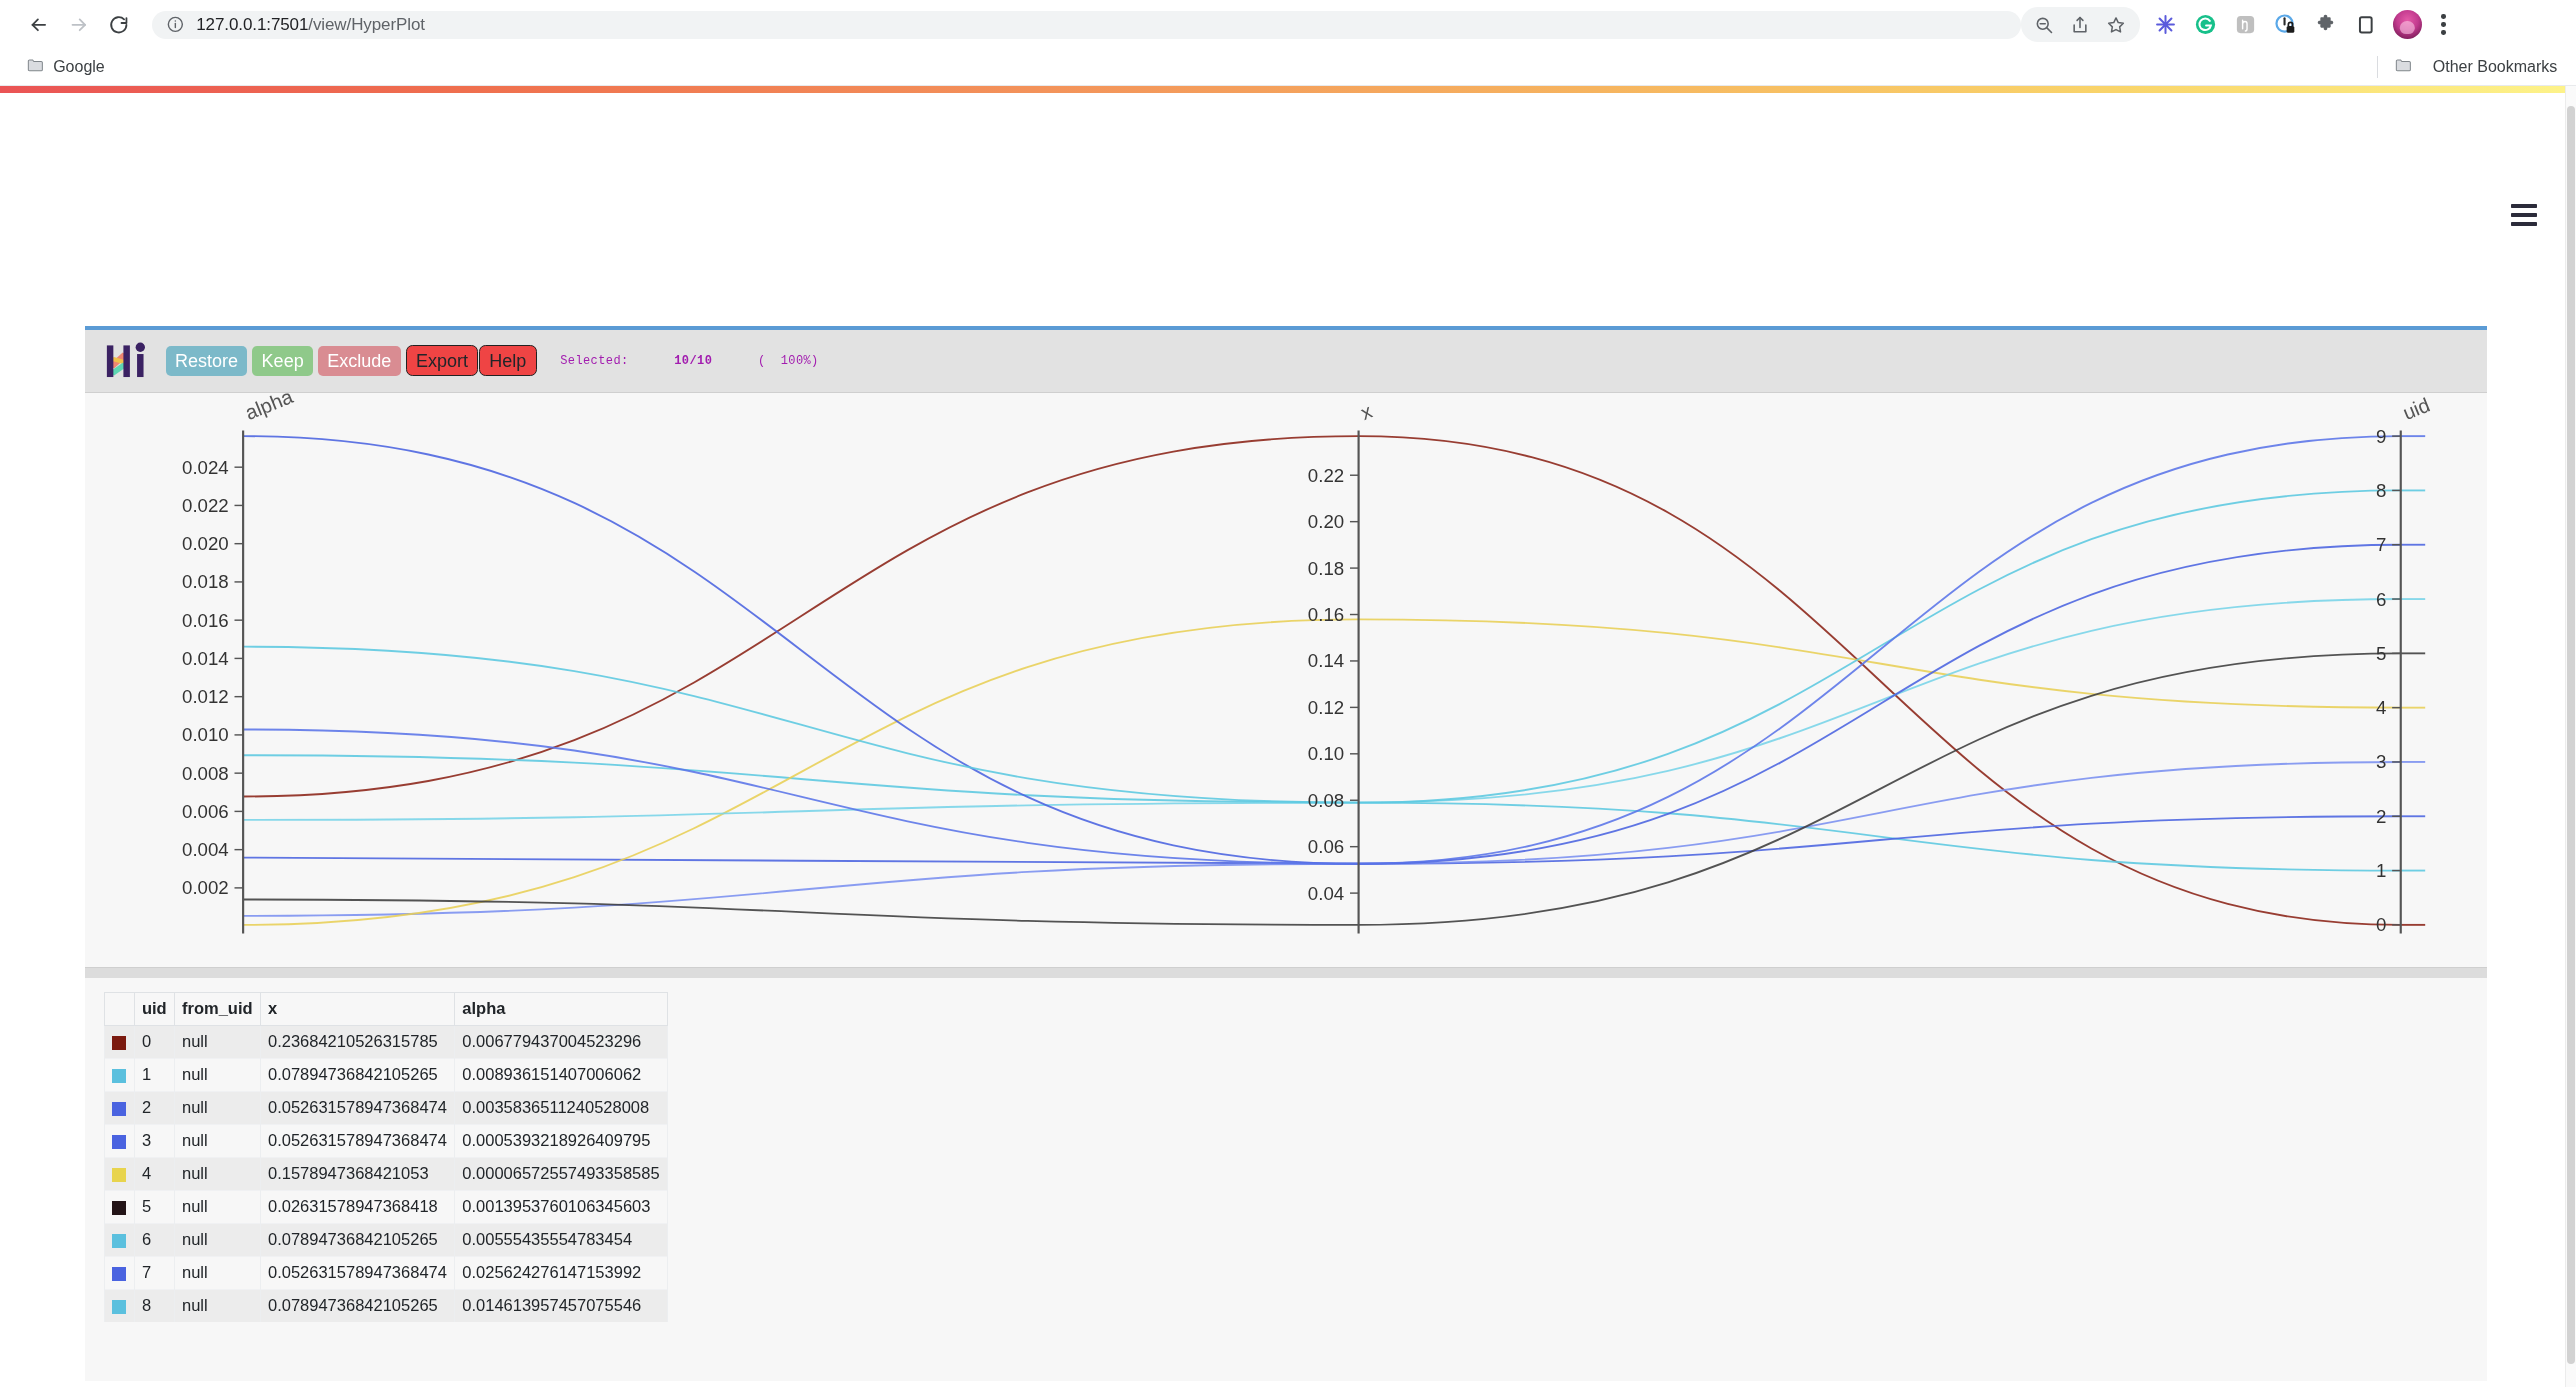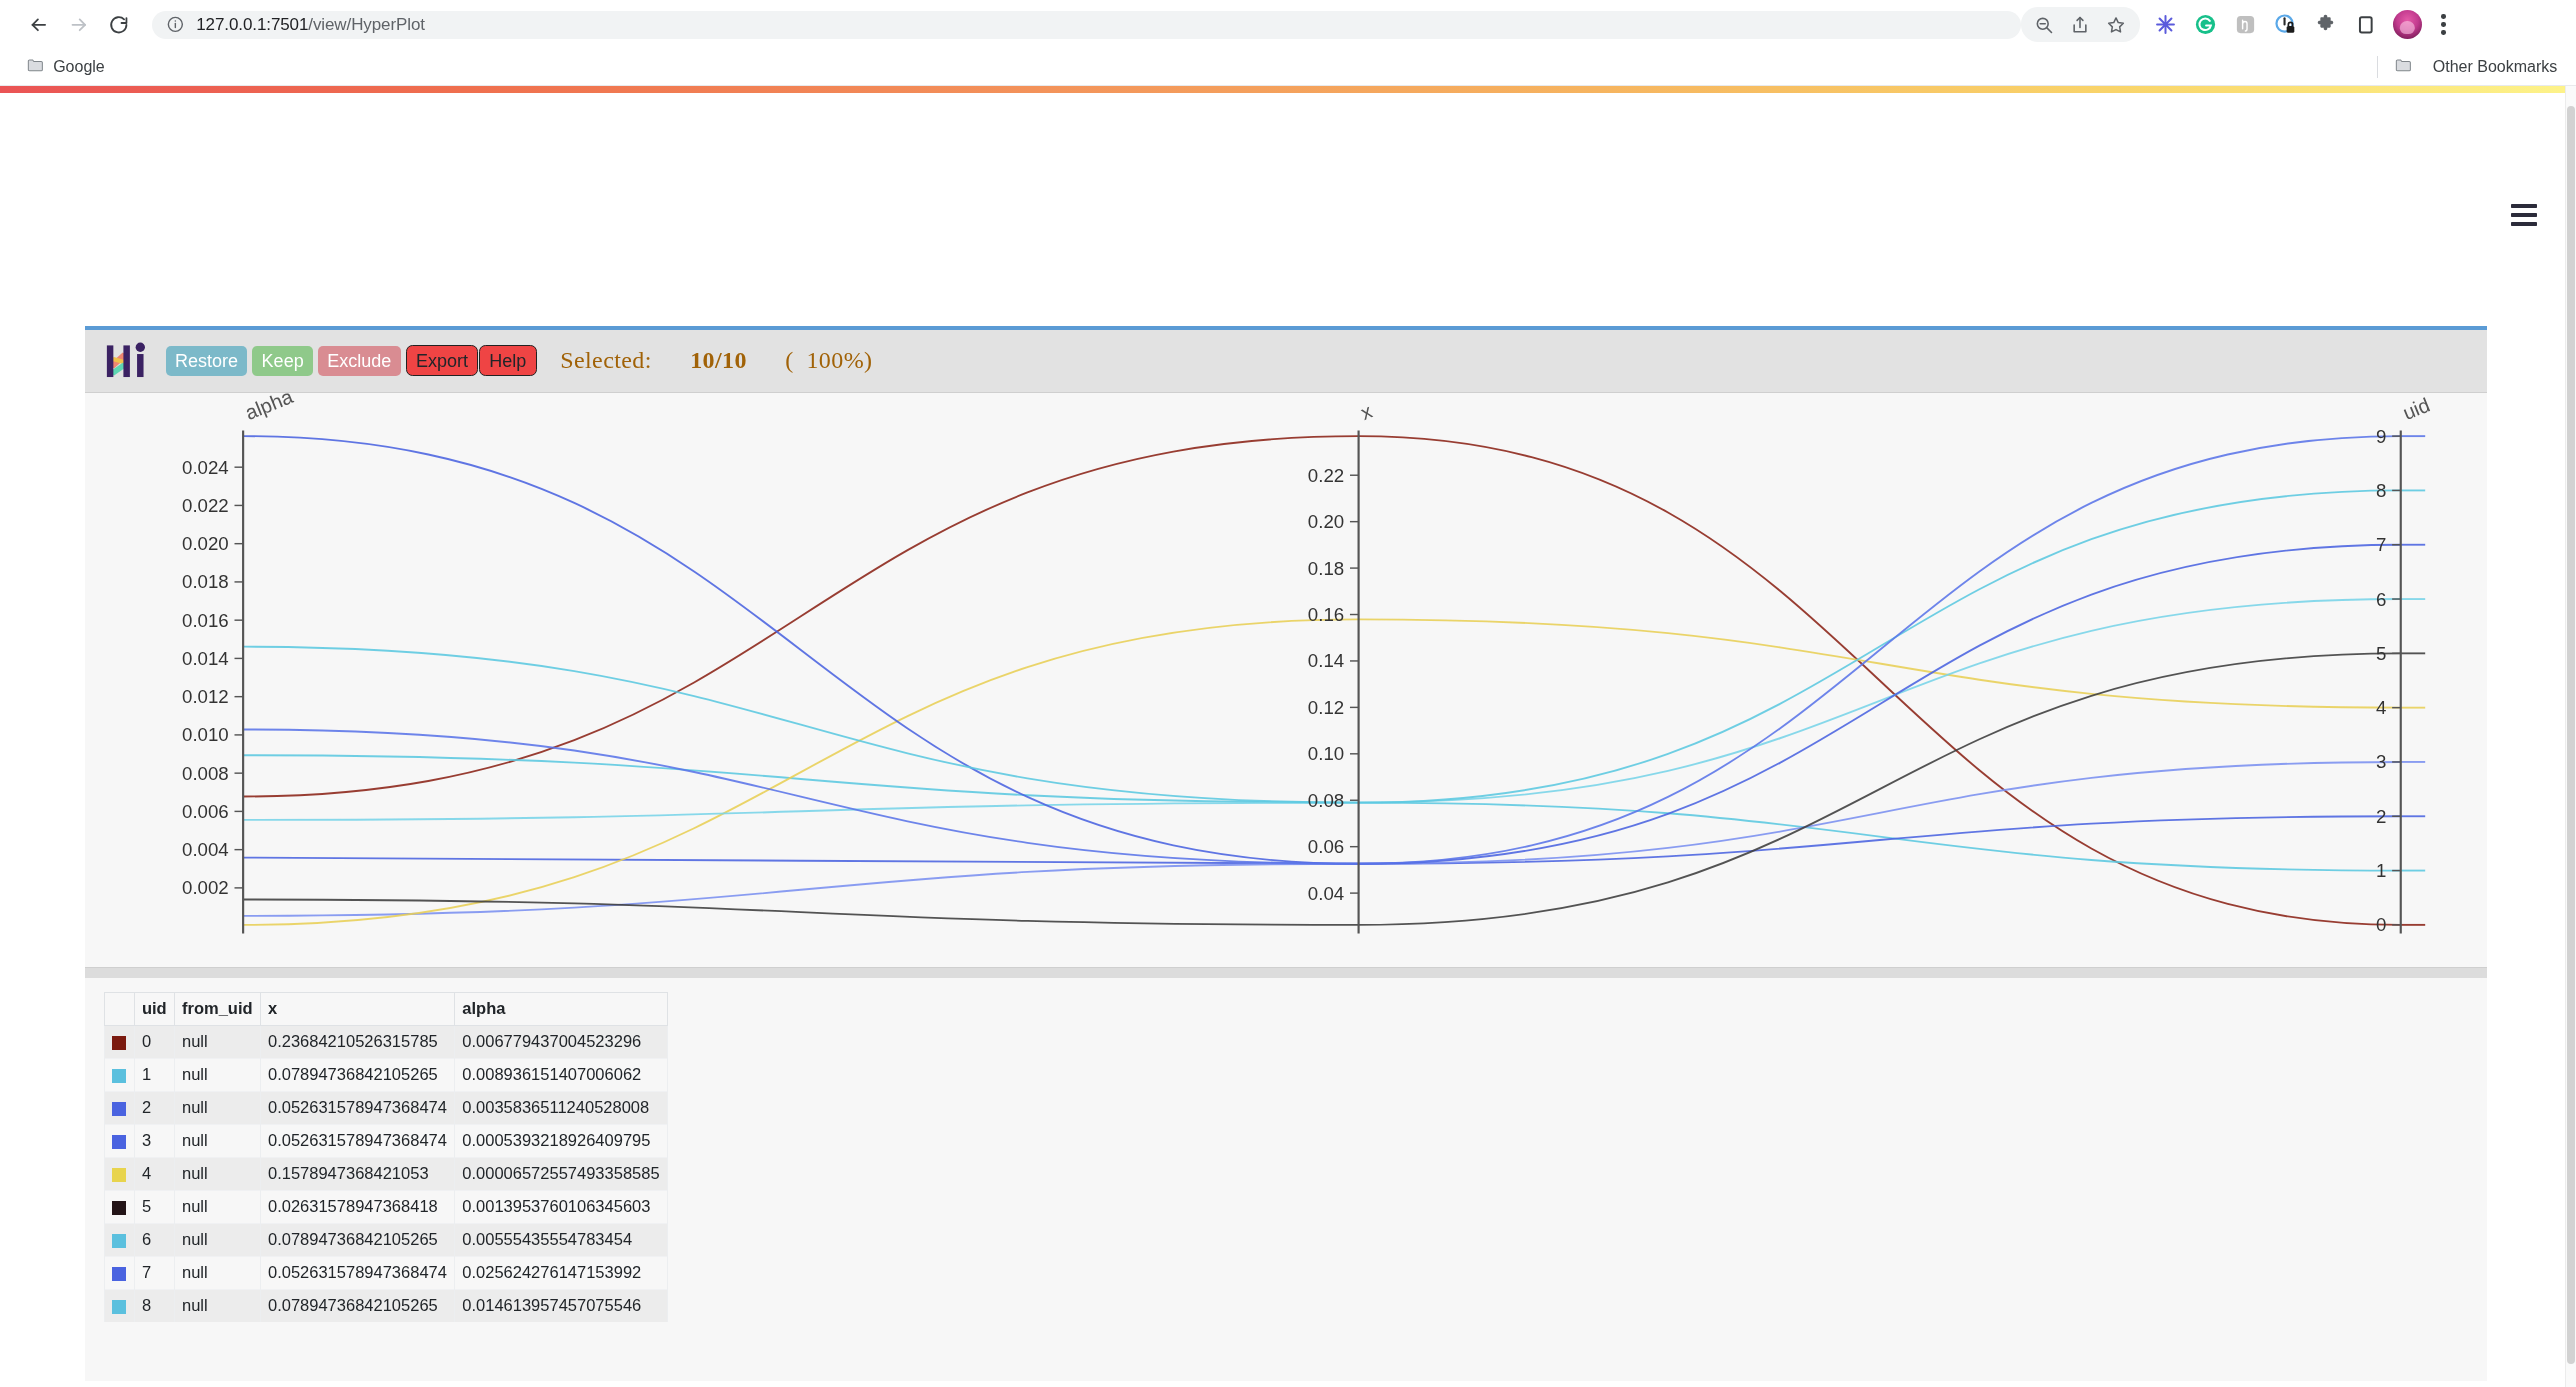--- a/index.html
+++ b/index.html
@@ -162,23 +162,23 @@
     background: #ef4444;
     color: #212529;
     border: 1.4px solid #222222;
     border-radius: 6.5px;
     padding: 4.3px 9.3px;
     margin-right: 0.7px;
   }
 
   #selected-info {
     margin-left: 23px;
-    font-family: Liberation Serif, serif;
-    font-size: 24px;
-    color: #a16207;
+    font-family: Liberation Mono, monospace;
+    font-size: 12px;
+    color: #a21caf;
     letter-spacing: 0.4px;
     white-space: pre;
   }
   #selected-info .val { font-weight: bold; }
 
   
   #parallel-plot-wrap {
     background: #f7f7f7;
     height: 575px;
     position: relative;

